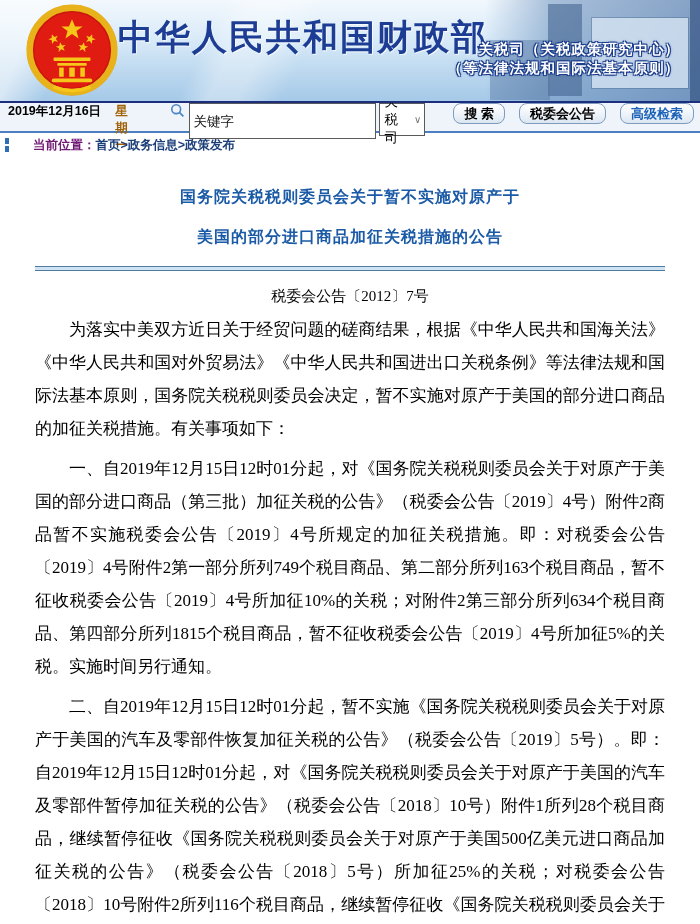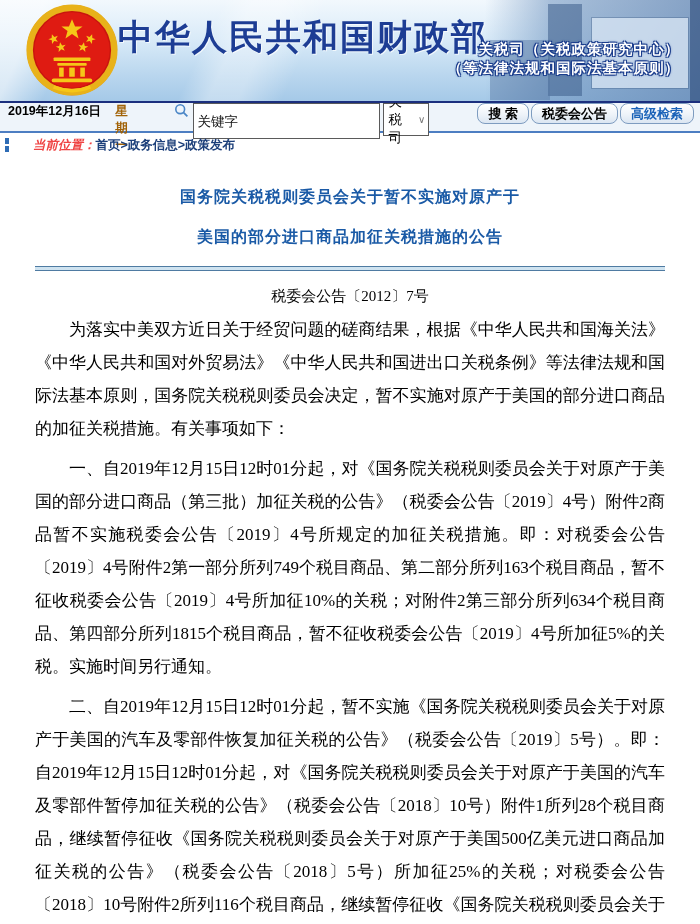--- a/index.html
+++ b/index.html
@@ -59,39 +59,39 @@
     font-size:13.5px; padding:0 4px; color:#000;
     font-family:"Liberation Sans","DejaVu Sans",sans-serif;
   }
   .search-input::placeholder{ color:#111; opacity:1; }
   .scope-select{
     width:64px; height:33px; border:1px solid #5a5a5a; background:#fff;
     margin-left:3px; display:flex; align-items:center; justify-content:space-between;
     padding:0 3px 0 5px; font-size:13.5px; cursor:default;gap:16px;
   }
   .scope-chevron{ color:#777; font-size:10px; }
-  .tb-buttons{ display:flex; margin-left:48px; gap:2px; }
+  .tb-buttons{ display:flex; margin-left:28px; gap:14px; }
   .tb-btn{
     height:21px; padding:0 10px; border:1px solid #7e9cc0; border-radius:8px;
     background:linear-gradient(180deg,#ffffff 0%,#eef3f9 55%,#dbe6f2 100%);
     font-size:13px; font-weight:bold; color:#000; display:flex; align-items:center;
     white-space:nowrap; cursor:pointer;
   }
   .tb-btn.home{ color:#1a62b8; }
 
   
   .breadcrumb{
     height:24px; display:flex; align-items:center; background:#ffffff;
     font-size:12.5px; font-weight:bold;
   }
   .bc-bar{
     width:4px; height:14px; margin-left:5px;
     background:linear-gradient(180deg,#2e6cb5 0 44%,#ffffff 44% 56%,#2e6cb5 56% 100%);
   }
-  .bc-label{ margin-left:24px; color:#ef4444;font-style:italic; }
+  .bc-label{ margin-left:24px; color:#701a75; }
   .bc-path{ color:#1c3f7a; cursor:pointer; }
 
   
   .article{ padding:12px 35px 14px; font-family:"Liberation Serif","DejaVu Serif",serif; }
   .article h1{
     margin:8px 0 0; text-align:center; color:#1a5aa6;
     font-size:16px; line-height:40px; font-weight:bold; letter-spacing:1px;
   }
   .rule{
     margin-top:9px; height:5px; background:#cfe3f0;

